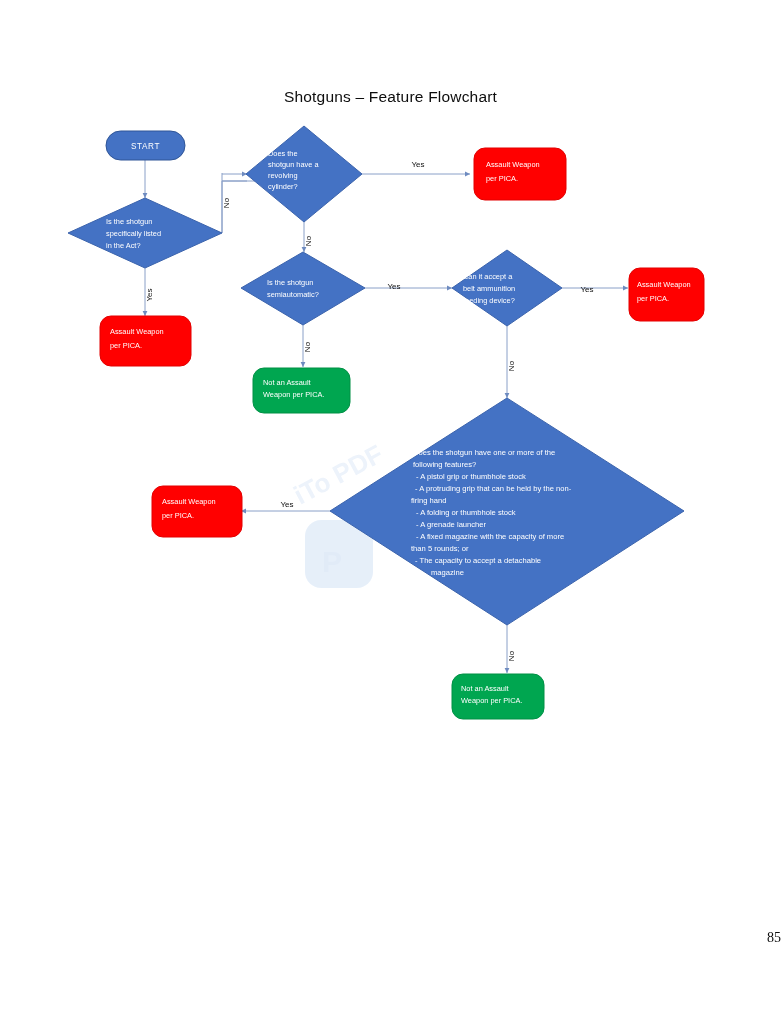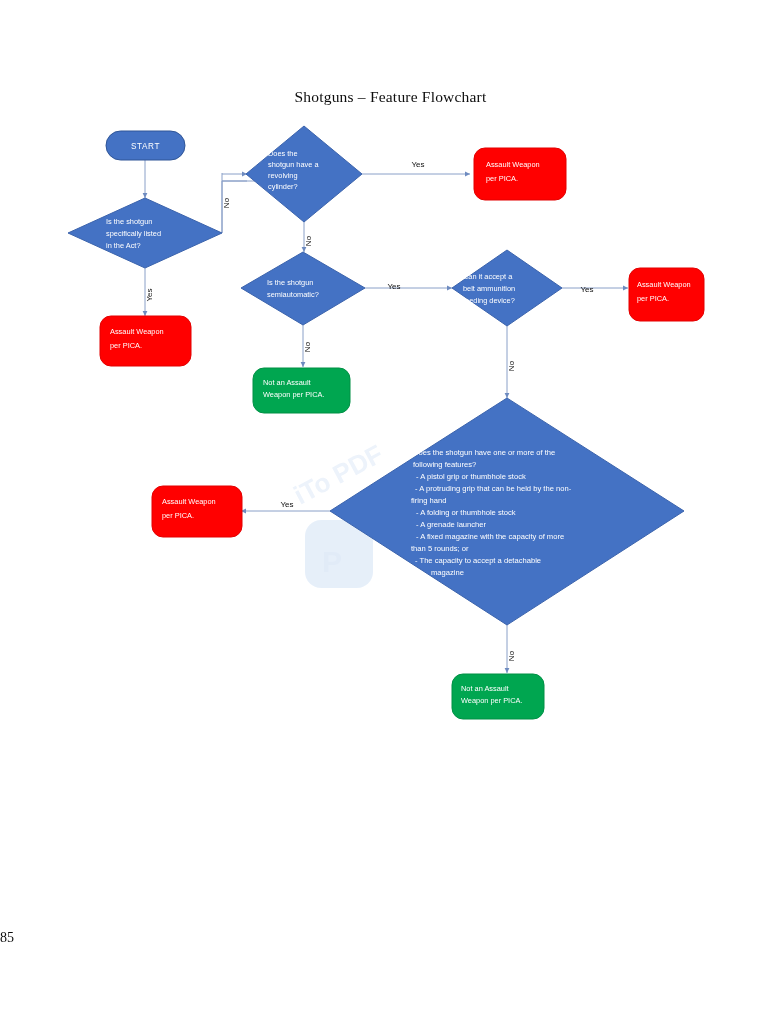--- a/index.html
+++ b/index.html
@@ -17,31 +17,31 @@
     height: 1011px;
     background: #ffffff;
     overflow: hidden;
   }
   #page-title {
     position: absolute;
     top: 88px;
     left: 0;
     width: 781px;
     text-align: center;
-    font-family: Liberation Serif, serif;
+    font-family: Liberation Sans, sans-serif;
     font-size: 15.5px;
     color: #0d0d0d;
     letter-spacing: 0.2px;
   }
   #page-number {
     position: absolute;
     top: 930px;
     left: 0;
     width: 781px;
-    text-align: left;
+    text-align: right;
     font-family: "Liberation Serif", serif;
     font-size: 14px;
     color: #0d0d0d;
   }
   #flow-svg {
     position: absolute;
     top: 0;
     left: 0;
   }
   .node-text {

